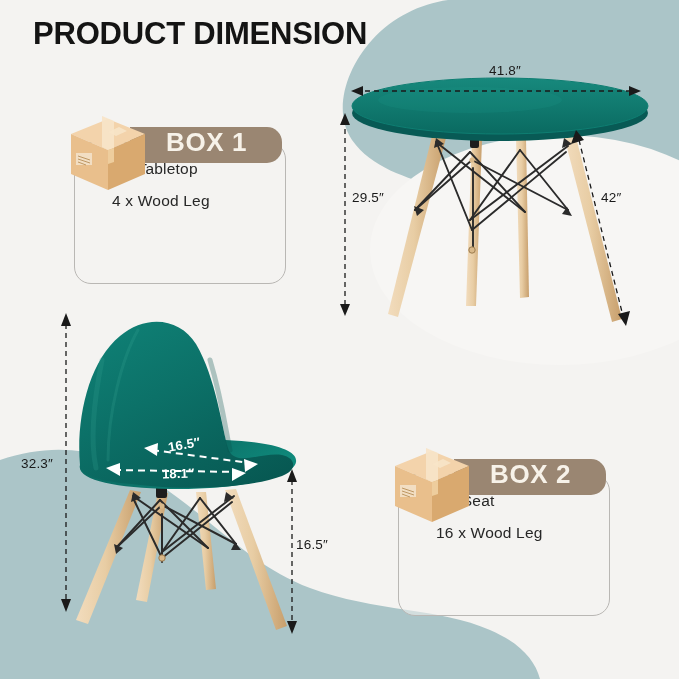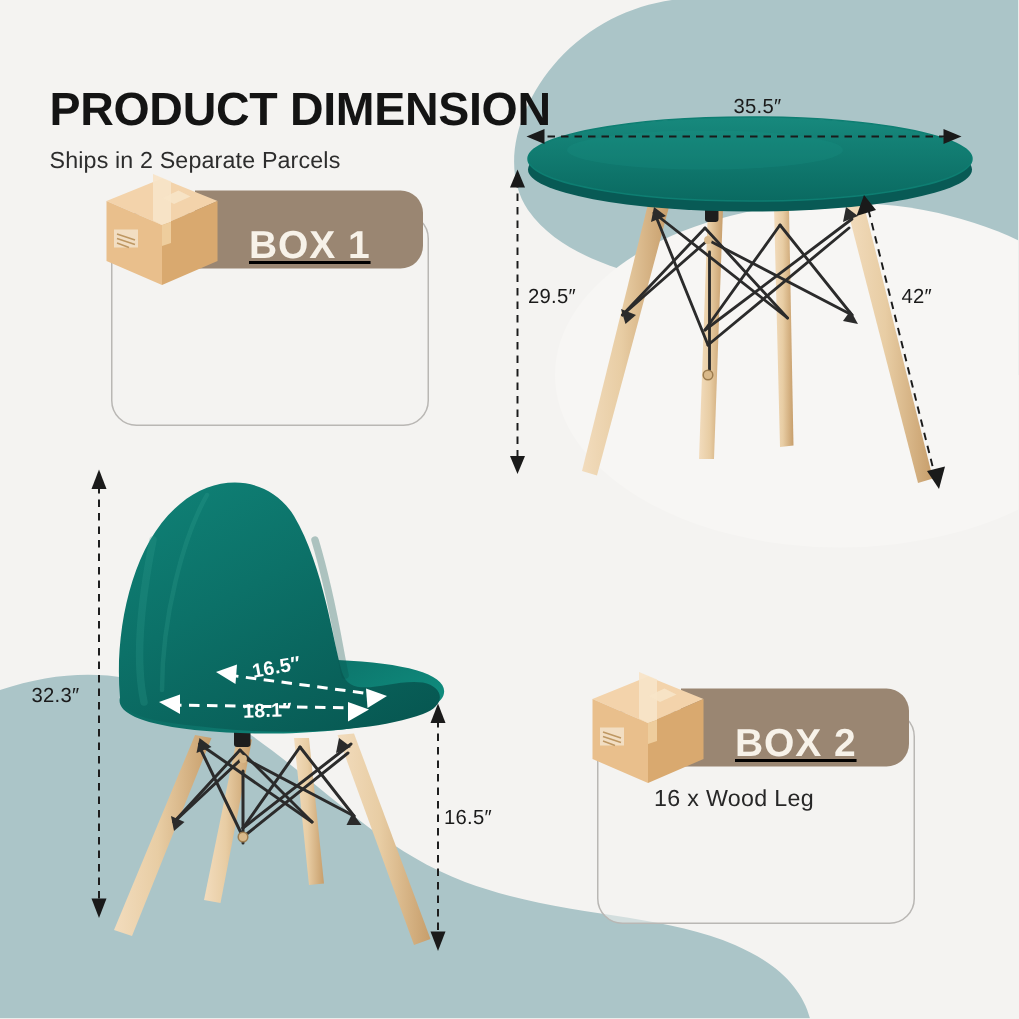--- a/index.html
+++ b/index.html
@@ -9,43 +9,43 @@
     background:#f4f3f1;
     font-family:"Liberation Sans","DejaVu Sans",sans-serif;
     overflow:hidden;
   }
   #stage{position:relative;width:679px;height:679px;overflow:hidden;background:#f4f3f1;}
 
   
   #bg{position:absolute;inset:0;width:679px;height:679px;}
 
   
-  .hdr{position:absolute;left:33px;top:18px;z-index:6;margin-top:39px;}
+  .hdr{position:absolute;left:33px;top:18px;z-index:6;}
   .hdr-title{
     font-size:31px;font-weight:bold;letter-spacing:-.2px;
     color:#141414;line-height:1.05;margin:0;white-space:nowrap;
   }
   .hdr-sub{
     font-size:15.5px;color:#2d2d2d;margin-top:9px;letter-spacing:.1px;white-space:nowrap;
   }
 
   
   .boxcard{position:absolute;z-index:7;}
   .card-body{
     position:absolute;border:1.1px solid #b9b7b4;border-radius:17px;
     background:rgba(244,243,241,.55);
   }
   .card-list{
     position:absolute;left:44px;top:46px;display:flex;flex-direction:column;gap:14px;
   }
   .card-list div{font-size:15.5px;color:#272727;white-space:nowrap;letter-spacing:.2px;}
   .banner{
-    position:absolute;height:52px;background:#9a8672;
+    position:absolute;height:36px;background:#9a8672;
     border-top-right-radius:15px;border-bottom-right-radius:15px;
-    display:flex;align-items:flex-end;z-index:8;text-decoration:underline;
+    display:flex;align-items:flex-start;z-index:8;
   }
   .banner span{
     font-size:26px;font-weight:bold;color:#f7f2e9;letter-spacing:.6px;
     margin-left:36px;white-space:nowrap;
   }
   .boximg{position:absolute;z-index:9;}
 
   
   .dim{position:absolute;font-size:13.5px;color:#1a1a1a;white-space:nowrap;z-index:12;letter-spacing:.2px;}
   .dim-w{color:#ffffff;font-weight:bold;font-size:13px;}
@@ -66,21 +66,20 @@
 
     <ellipse cx="560" cy="250" rx="190" ry="115" fill="#f7f6f4"></ellipse>
 
     <path d="M0,460 C60,440 110,450 160,485
              C215,522 250,565 310,588 C375,612 440,608 490,630
              C520,643 535,660 540,679 L0,679 Z" fill="#abc5c8"></path>
   </svg>
 
   <div class="hdr">
     <div class="hdr-title">PRODUCT DIMENSION</div>
-    <div class="hdr-sub">Ships in 2 Separate Parcels</div>
   </div>
 
   <div class="boxcard" style="left:68px;top:114px;width:225px;height:175px;">
 
     <div class="card-body" style="left:6px;top:28px;width:210px;height:140px;"></div>
 
     <div class="banner" style="left:62px;top:13px;width:152px;">
       <span>BOX 1</span>
     </div>
 
@@ -94,20 +93,21 @@
       <g opacity=".75">
         <rect x="10" y="39" width="16" height="12" fill="#f6e9d6"></rect>
         <line x1="12" y1="42" x2="24" y2="46" stroke="#b08a55" stroke-width="1"></line>
         <line x1="12" y1="45" x2="24" y2="49" stroke="#b08a55" stroke-width="1"></line>
         <line x1="12" y1="48" x2="20" y2="51" stroke="#b08a55" stroke-width="1"></line>
       </g>
     </svg>
 
     <div class="card-list">
       <div>1 x Tabletop</div>
+      <div>4 x Wood Leg</div>
     </div>
   </div>
 
   <div class="boxcard" style="left:392px;top:446px;width:225px;height:175px;">
 
     <div class="card-body" style="left:6px;top:28px;width:210px;height:140px;"></div>
 
     <div class="banner" style="left:62px;top:13px;width:152px;">
       <span>BOX 2</span>
     </div>
@@ -198,21 +198,21 @@
     <polygon points="25,53 20,65 30,65" fill="#1a1a1a"></polygon>
     <polygon points="25,256 20,244 30,244" fill="#1a1a1a"></polygon>
 
     <g stroke="#1a1a1a" stroke-width="1.3" fill="none">
       <line x1="259" y1="80" x2="303" y2="256" stroke-dasharray="5,4"></line>
     </g>
     <polygon points="256,70 251,84 264,80" fill="#1a1a1a"></polygon>
     <polygon points="306,266 298,254 310,251" fill="#1a1a1a"></polygon>
   </svg>
 
-  <div class="dim" style="left:489px;top:63px;">35.5″</div>
+  <div class="dim" style="left:489px;top:63px;">41.8″</div>
   <div class="dim" style="left:352px;top:190px;">29.5″</div>
   <div class="dim" style="left:601px;top:190px;">42″</div>
 
   <svg style="position:absolute;left:10px;top:300px;z-index:5;" width="350" height="370" viewBox="0 0 350 370">
     <defs>
       <linearGradient id="shellG" x1="0.15" y1="0" x2="0.85" y2="1">
         <stop offset="0%" stop-color="#0f8075"></stop>
         <stop offset="40%" stop-color="#0c7168"></stop>
         <stop offset="100%" stop-color="#075852"></stop>
       </linearGradient>

